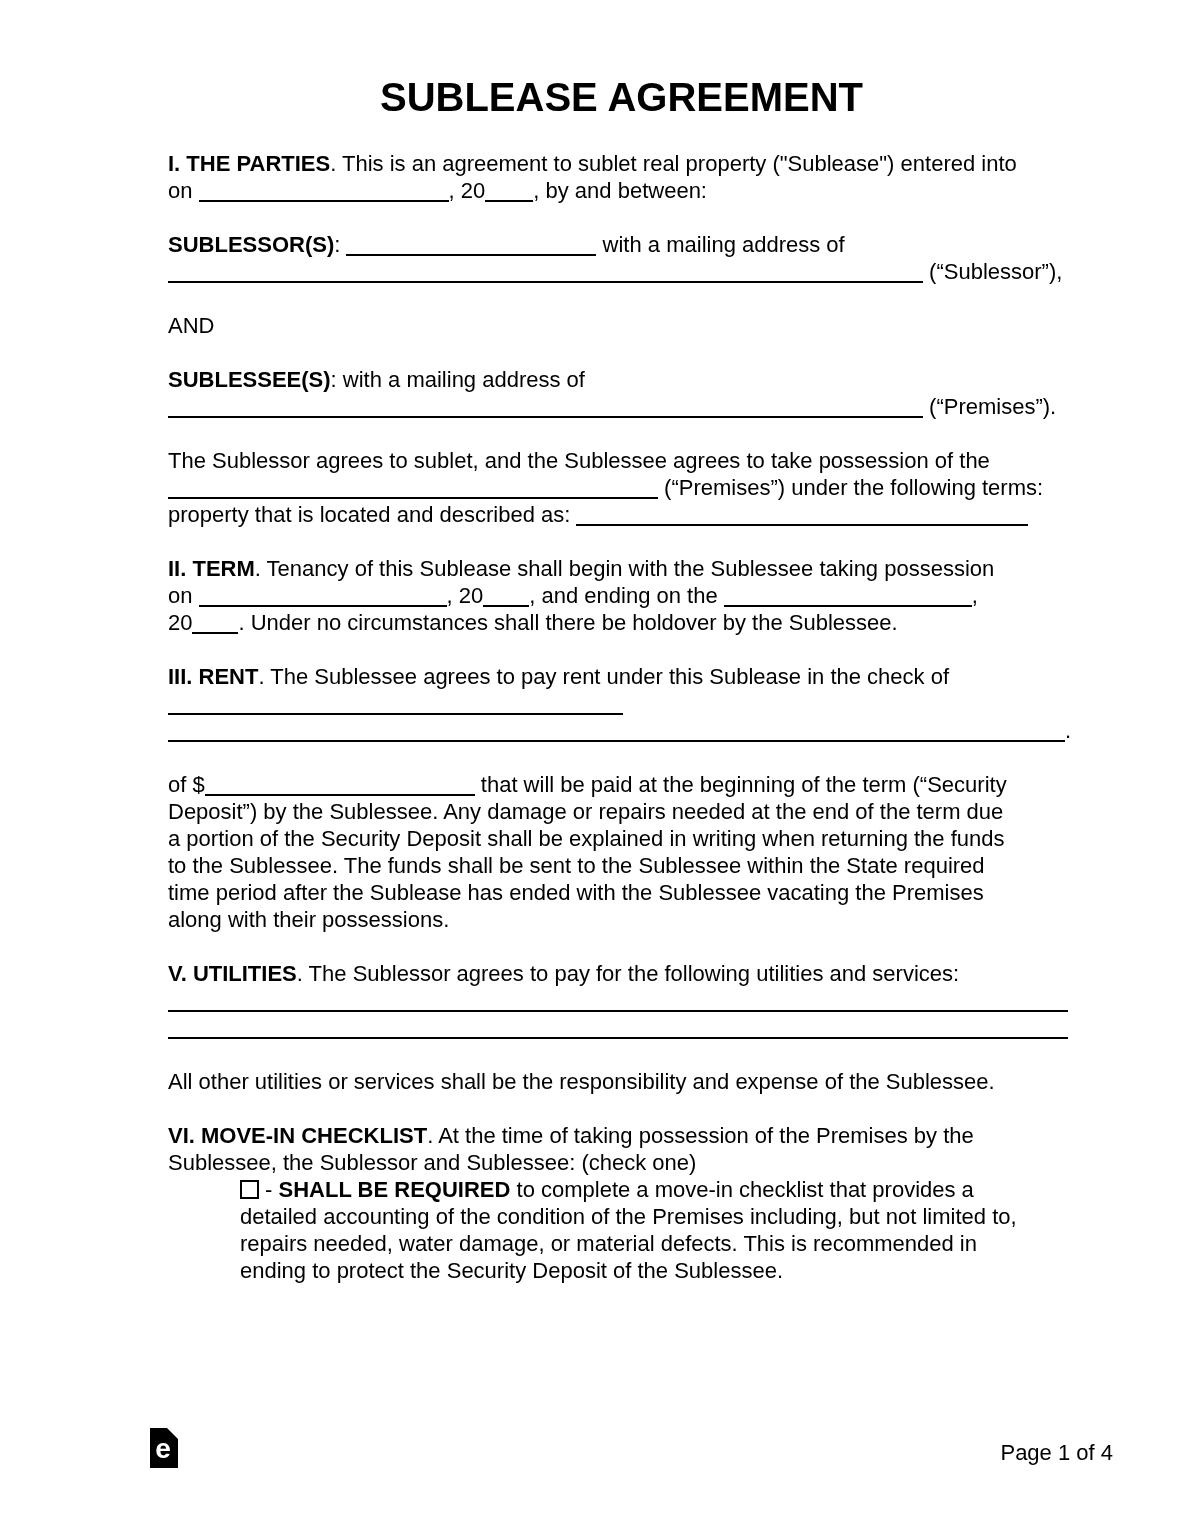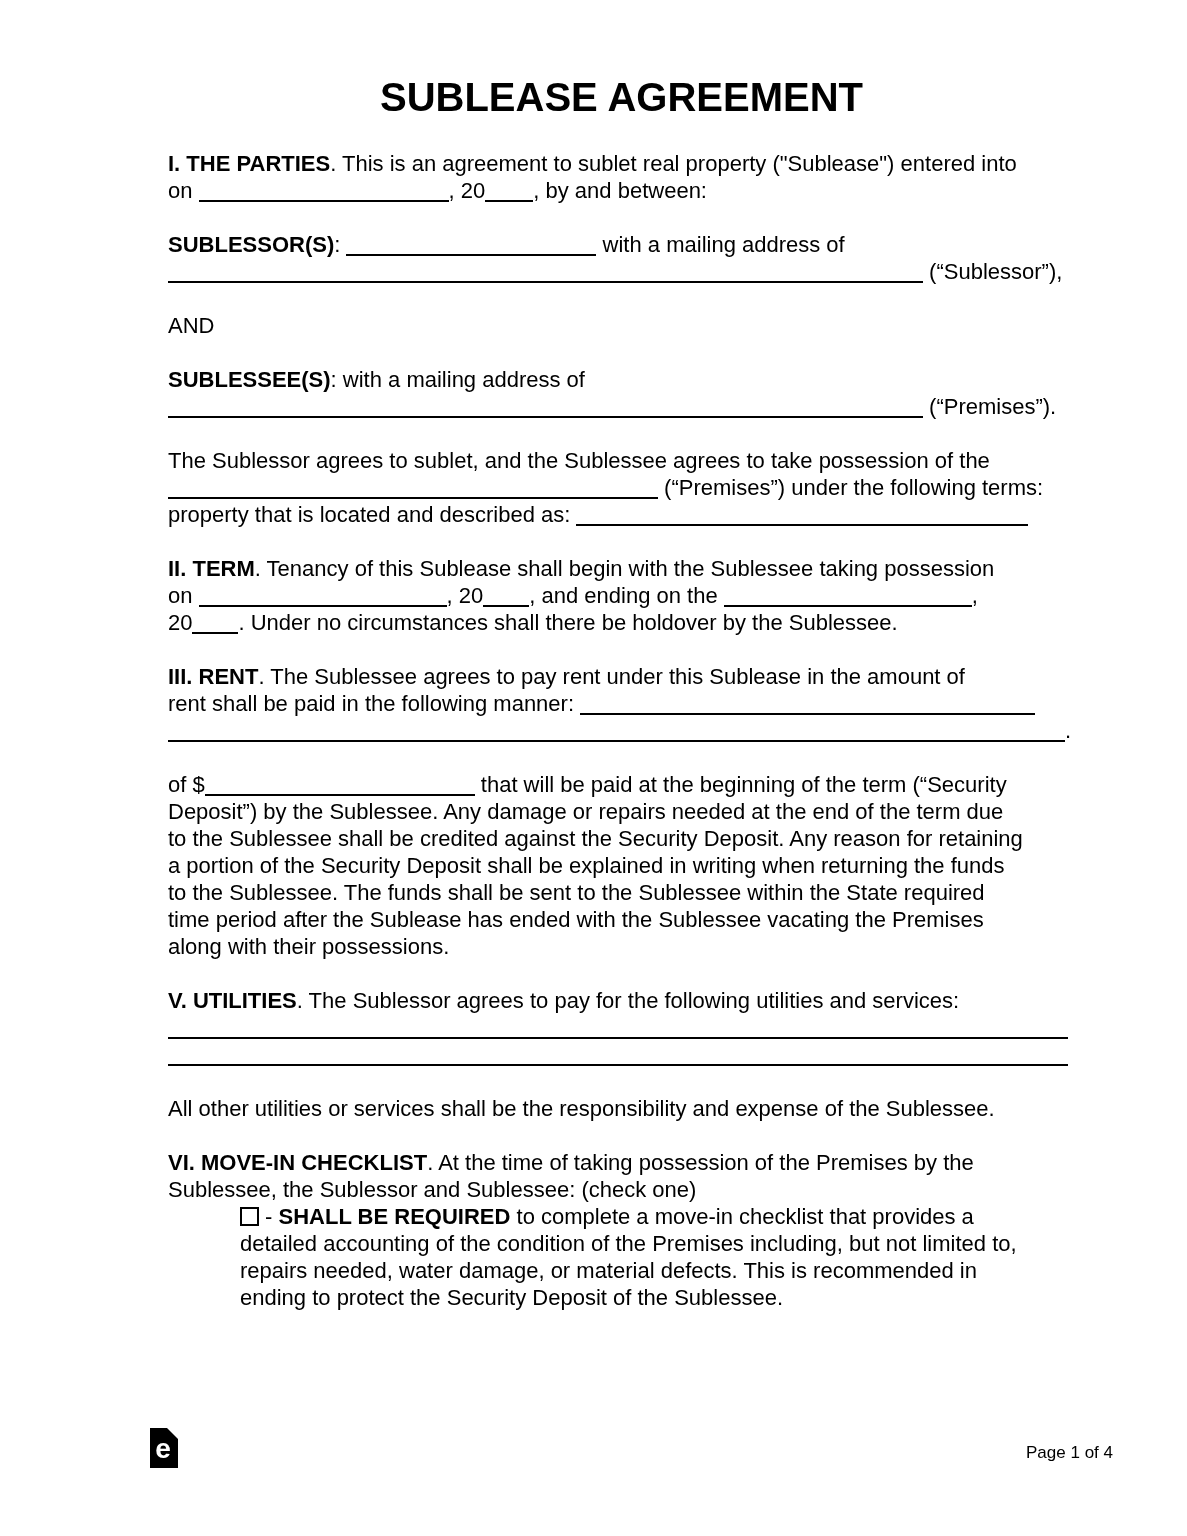--- a/index.html
+++ b/index.html
@@ -73,21 +73,21 @@
     color:#fff;
     font-weight:bold;
     font-size:28px;
     line-height:40px;
     font-family:"Liberation Sans", sans-serif;
   }
   .pagenum{
     position:absolute;
     top:1439px;
     right:102px;
-    font-size:17px;
+    font-size:22px;
     line-height:27px;
   }
 </style>
 </head>
 <body>
 
 <div class="page">
   <h1 class="title">SUBLEASE AGREEMENT</h1>
 
   <div id="paragraphs" class="content">
@@ -110,28 +110,27 @@
         <div class="line"><span>The Sublessor agrees to sublet, and the Sublessee agrees to take possession of the</span></div>
         <div class="line"><span class="bl" style="width: 490px;"></span><span> (“Premises”) under the following terms:</span></div>
         <div class="line"><span>property that is located and described as: </span><span class="bl" style="width: 452px;"></span></div>
       </div>
       <div class="para">
         <div class="line"><span class="b">II. TERM</span><span>. Tenancy of this Sublease shall begin with the Sublessee taking possession</span></div>
         <div class="line"><span>on </span><span class="bl" style="width: 248px;"></span><span>, 20</span><span class="bl" style="width: 46px;"></span><span>, and ending on the </span><span class="bl" style="width: 248px;"></span><span>,</span></div>
         <div class="line"><span>20</span><span class="bl" style="width: 46px;"></span><span>. Under no circumstances shall there be holdover by the Sublessee.</span></div>
       </div>
       <div class="para">
-        <div class="line"><span class="b">III. RENT</span><span>. The Sublessee agrees to pay rent under this Sublease in the amount of</span></div>
-        <div class="line"><span>rent shall be paid in the following manner: </span><span class="bl" style="width: 455px;"></span></div>
+        <div class="line"><span class="b">III. RENT</span><span>. The Sublessee agrees to pay rent under this Sublease in the check of</span></div>
+        <div class="line"><span class="bl" style="width: 455px;"></span></div>
         <div class="line"><span class="bl" style="width: 897px;"></span><span>.</span></div>
       </div>
       <div class="para">
         <div class="line"><span>of $</span><span class="bl" style="width: 270px;"></span><span> that will be paid at the beginning of the term (“Security</span></div>
         <div class="line"><span>Deposit”) by the Sublessee. Any damage or repairs needed at the end of the term due</span></div>
-        <div class="line"><span>to the Sublessee shall be credited against the Security Deposit. Any reason for retaining</span></div>
         <div class="line"><span>a portion of the Security Deposit shall be explained in writing when returning the funds</span></div>
         <div class="line"><span>to the Sublessee. The funds shall be sent to the Sublessee within the State required</span></div>
         <div class="line"><span>time period after the Sublease has ended with the Sublessee vacating the Premises</span></div>
         <div class="line"><span>along with their possessions.</span></div>
       </div>
       <div class="para">
         <div class="line"><span class="b">V. UTILITIES</span><span>. The Sublessor agrees to pay for the following utilities and services:</span></div>
         <div class="line"><span class="bl" style="width: 900px;"></span></div>
         <div class="line"><span class="bl" style="width: 900px;"></span></div>
       </div>

